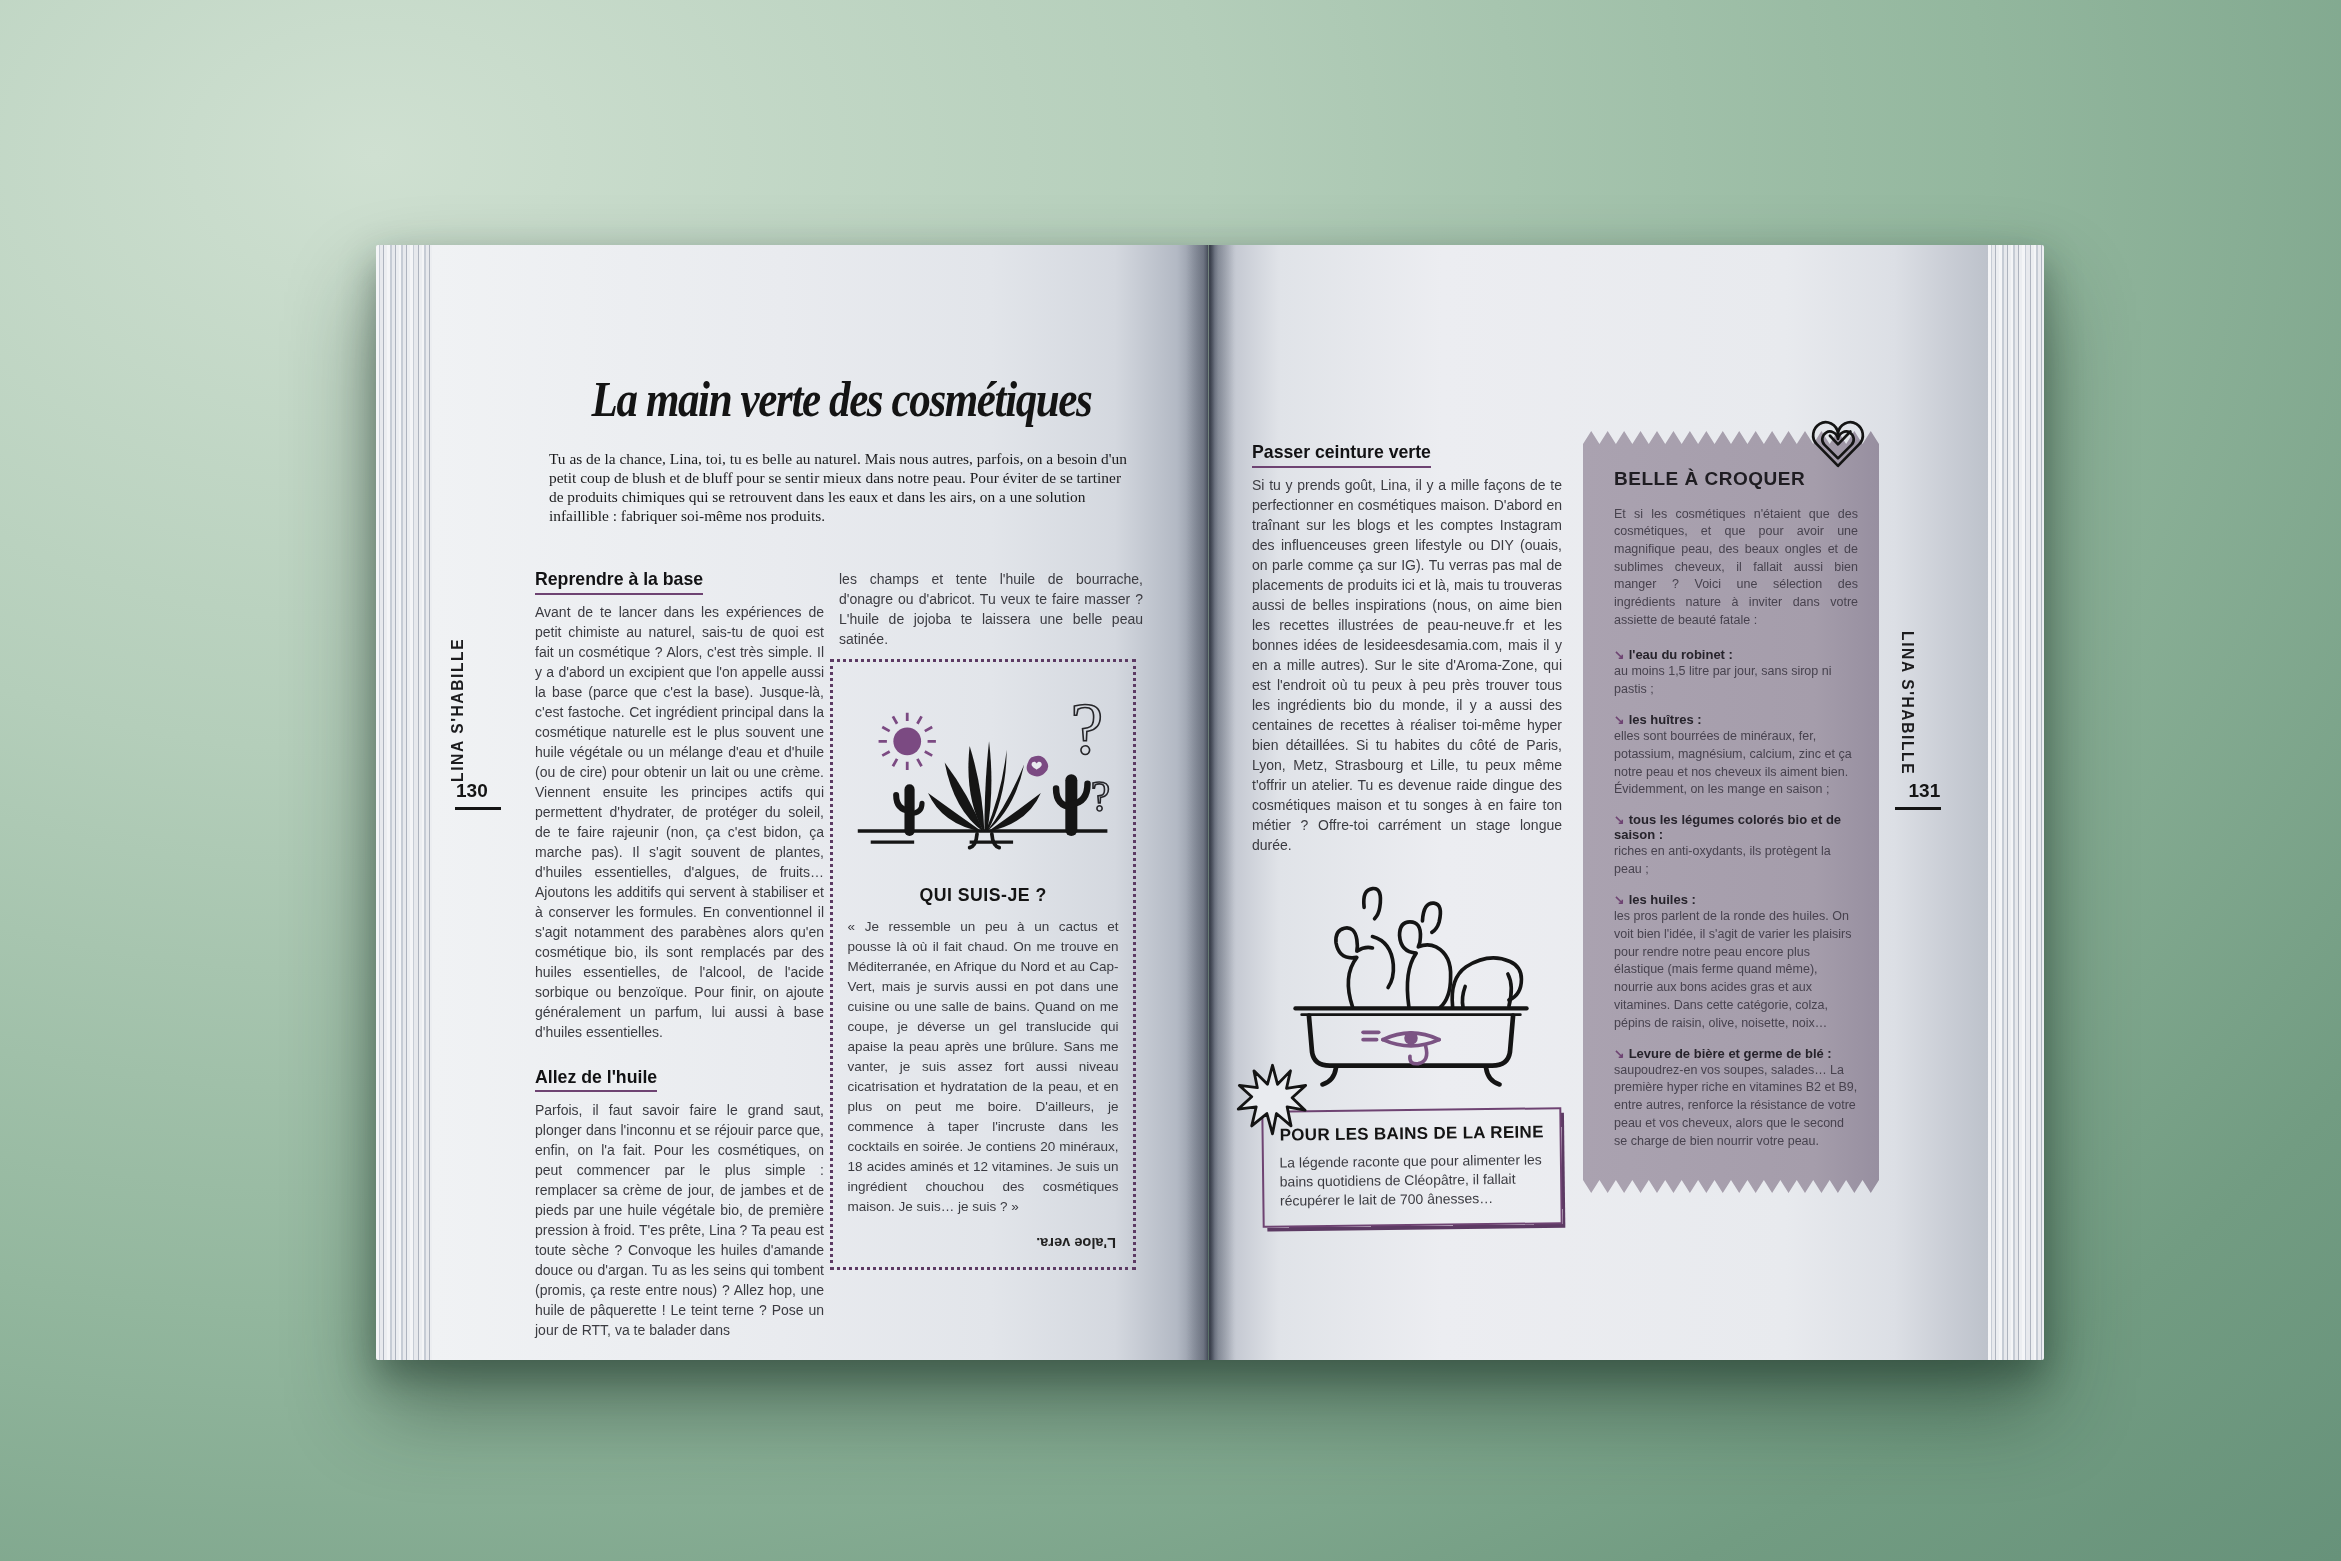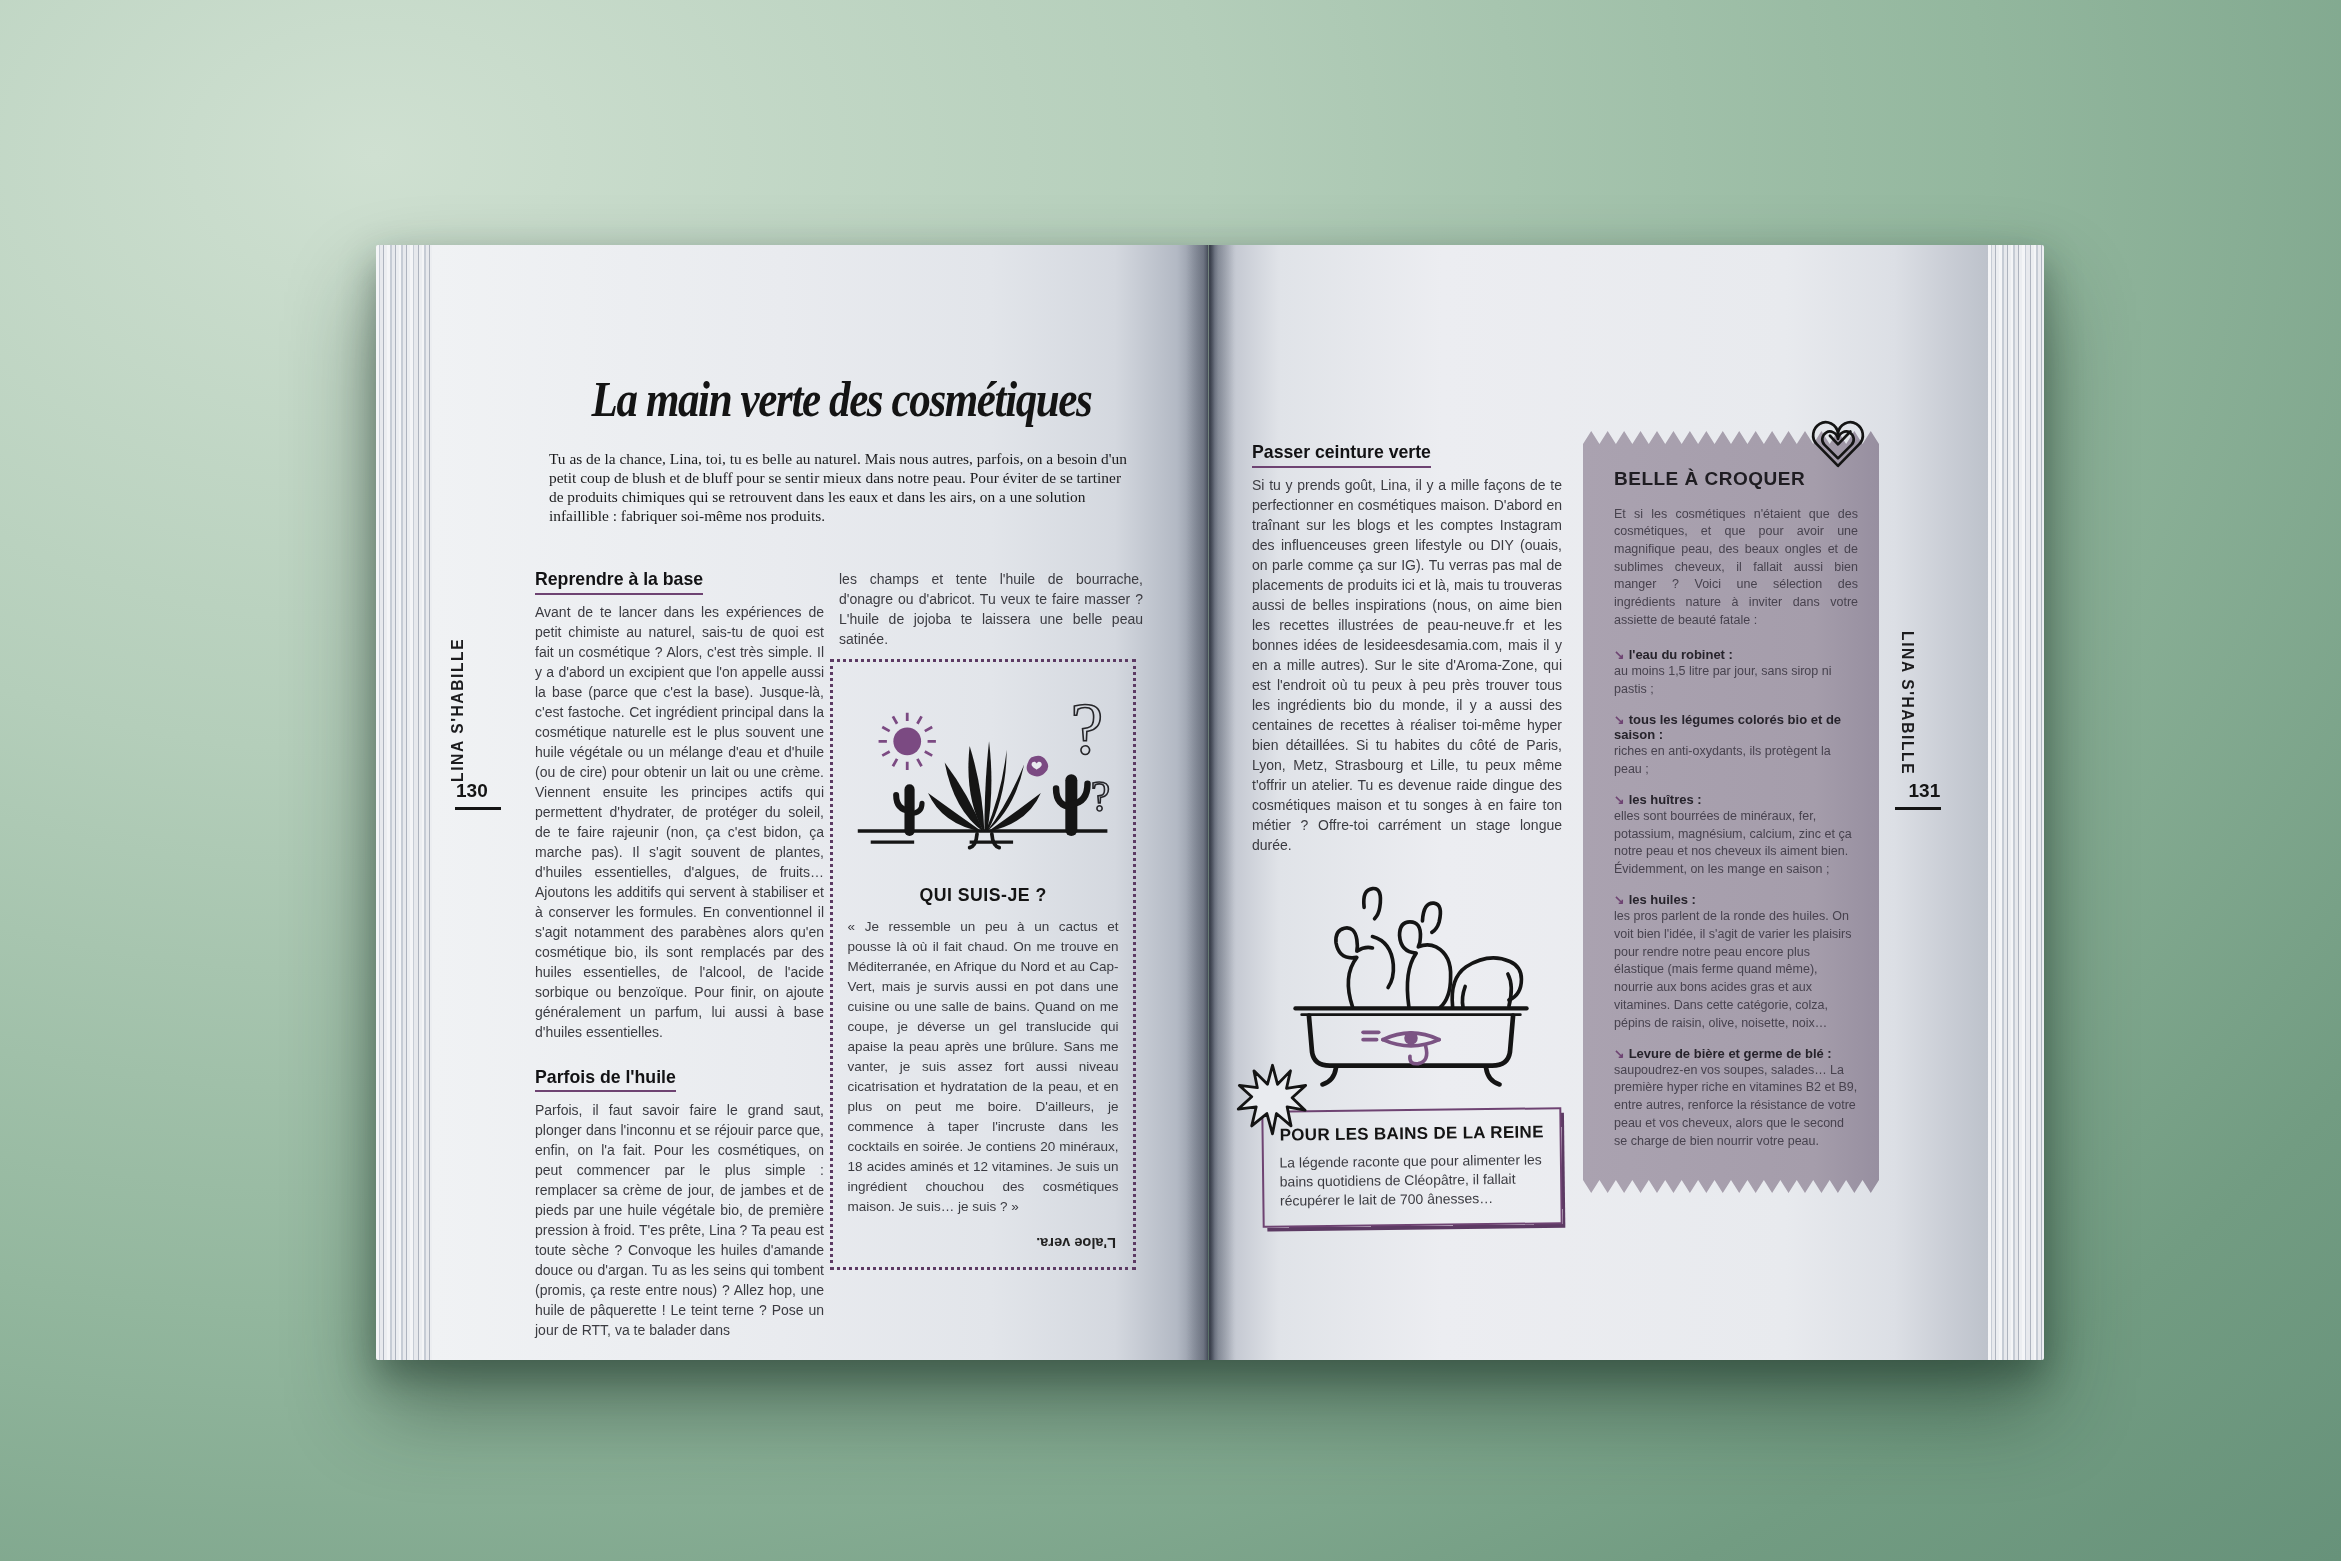--- a/index.html
+++ b/index.html
@@ -72,21 +72,21 @@
     </div>
 
     <div class="abs title" style="left:156px;top:125px;width:619px;">La main verte des cosmétiques</div>
     <div class="abs intro" style="left:173px;top:204px;width:588px;">Tu as de la chance, Lina, toi, tu es belle au naturel. Mais nous autres, parfois, on a besoin d'un petit coup de blush et de bluff pour se sentir mieux dans notre peau. Pour éviter de se tartiner de produits chimiques qui se retrouvent dans les eaux et dans les airs, on a une solution infaillible : fabriquer soi-même nos produits.</div>
 
     <div class="abs body" style="left:159px;top:324px;width:289px;">
       <div class="h2">
         <span>Reprendre à la base</span></div>
       <p>Avant de te lancer dans les expériences de petit chimiste au naturel, sais-tu de quoi est fait un cosmétique ? Alors, c'est très simple. Il y a d'abord un excipient que l'on appelle aussi la base (parce que c'est la base). Jusque-là, c'est fastoche. Cet ingrédient principal dans la cosmétique naturelle est le plus souvent une huile végétale ou un mélange d'eau et d'huile (ou de cire) pour obtenir un lait ou une crème. Viennent ensuite les principes actifs qui permettent d'hydrater, de protéger du soleil, de te faire rajeunir (non, ça c'est bidon, ça marche pas). Il s'agit souvent de plantes, d'huiles essentielles, d'algues, de fruits… Ajoutons les additifs qui servent à stabiliser et à conserver les formules. En conventionnel il s'agit notamment des parabènes alors qu'en cosmétique bio, ils sont remplacés par des huiles essentielles, de l'alcool, de l'acide sorbique ou benzoïque. Pour finir, on ajoute généralement un parfum, lui aussi à base d'huiles essentielles.</p>
       <div class="h2" style="margin-top:25px;">
-        <span>Parfois de l'huile</span></div>
+        <span>Allez de l'huile</span></div>
       <p>Parfois, il faut savoir faire le grand saut, plonger dans l'inconnu et se réjouir parce que, enfin, on l'a fait. Pour les cosmétiques, on peut commencer par le plus simple : remplacer sa crème de jour, de jambes et de pieds par une huile végétale bio, de première pression à froid. T'es prête, Lina ? Ta peau est toute sèche ? Convoque les huiles d'amande douce ou d'argan. Tu as les seins qui tombent (promis, ça reste entre nous) ? Allez hop, une huile de pâquerette ! Le teint terne ? Pose un jour de RTT, va te balader dans</p>
     </div>
 
     <div class="abs body" style="left:463px;top:324px;width:304px;">les champs et tente l'huile de bourrache, d'onagre ou d'abricot. Tu veux te faire masser ? L'huile de jojoba te laissera une belle peau satinée.</div>
 
     <div class="abs quibox" style="left:454px;top:414px;width:271px;">
       <svg viewBox="0 0 560 450" style="width:100%;height:208px;display:block;">
 
         <g fill="none" stroke="#7b4a82" stroke-width="6" stroke-linecap="butt">
           <circle cx="115" cy="150" r="30" fill="#7b4a82" stroke="none"></circle>
@@ -192,26 +192,26 @@
 
     <div class="abs panel" id="sidebar-panel" style="left: 1207px; top: 186px; width: 244px; min-height: 704px; clip-path: polygon(0% 1.7%, 2.78% 0%, 5.56% 1.7%, 8.33% 0%, 11.11% 1.7%, 13.89% 0%, 16.67% 1.7%, 19.44% 0%, 22.22% 1.7%, 25% 0%, 27.78% 1.7%, 30.56% 0%, 33.33% 1.7%, 36.11% 0%, 38.89% 1.7%, 41.67% 0%, 44.44% 1.7%, 47.22% 0%, 50% 1.7%, 52.78% 0%, 55.56% 1.7%, 58.33% 0%, 61.11% 1.7%, 63.89% 0%, 66.67% 1.7%, 69.44% 0%, 72.22% 1.7%, 75% 0%, 77.78% 1.7%, 80.56% 0%, 83.33% 1.7%, 86.11% 0%, 88.89% 1.7%, 91.67% 0%, 94.44% 1.7%, 97.22% 0%, 100% 1.7%, 100% 98.3%, 97.22% 100%, 94.44% 98.3%, 91.67% 100%, 88.89% 98.3%, 86.11% 100%, 83.33% 98.3%, 80.56% 100%, 77.78% 98.3%, 75% 100%, 72.22% 98.3%, 69.44% 100%, 66.67% 98.3%, 63.89% 100%, 61.11% 98.3%, 58.33% 100%, 55.56% 98.3%, 52.78% 100%, 50% 98.3%, 47.22% 100%, 44.44% 98.3%, 41.67% 100%, 38.89% 98.3%, 36.11% 100%, 33.33% 98.3%, 30.56% 100%, 27.78% 98.3%, 25% 100%, 22.22% 98.3%, 19.44% 100%, 16.67% 98.3%, 13.89% 100%, 11.11% 98.3%, 8.33% 100%, 5.56% 98.3%, 2.78% 100%, 0% 98.3%);">
       <div class="ph">BELLE À CROQUER</div>
       <div class="pintro">Et si les cosmétiques n'étaient que des cosmétiques, et que pour avoir une magnifique peau, des beaux ongles et de sublimes cheveux, il fallait aussi bien manger ? Voici une sélection des ingrédients nature à inviter dans votre assiette de beauté fatale :</div>
 
       <div class="pitem">
         <span class="arr">↘</span><span class="ptitle">l'eau du robinet :</span>
         <div class="pdesc">au moins 1,5 litre par jour, sans sirop ni pastis ;</div>
       </div>
       <div class="pitem">
+        <span class="arr">↘</span><span class="ptitle">les huîtres :</span>
+        <div class="pdesc">elles sont bourrées de minéraux, fer, potassium, magnésium, calcium, zinc et ça notre peau et nos cheveux ils aiment bien. Évidemment, on les mange en saison ;</div>
+      </div>
+      <div class="pitem">
         <span class="arr">↘</span><span class="ptitle">tous les légumes colorés bio et de saison :</span>
         <div class="pdesc">riches en anti-oxydants, ils protègent la peau ;</div>
-      </div>
-      <div class="pitem">
-        <span class="arr">↘</span><span class="ptitle">les huîtres :</span>
-        <div class="pdesc">elles sont bourrées de minéraux, fer, potassium, magnésium, calcium, zinc et ça notre peau et nos cheveux ils aiment bien. Évidemment, on les mange en saison ;</div>
       </div>
       <div class="pitem">
         <span class="arr">↘</span><span class="ptitle">les huiles :</span>
         <div class="pdesc">les pros parlent de la ronde des huiles. On voit bien l'idée, il s'agit de varier les plaisirs pour rendre notre peau encore plus élastique (mais ferme quand même), nourrie aux bons acides gras et aux vitamines. Dans cette catégorie, colza, pépins de raisin, olive, noisette, noix…</div>
       </div>
       <div class="pitem">
         <span class="arr">↘</span><span class="ptitle">Levure de bière et germe de blé :</span>
         <div class="pdesc">saupoudrez-en vos soupes, salades… La première hyper riche en vitamines B2 et B9, entre autres, renforce la résistance de votre peau et vos cheveux, alors que le second se charge de bien nourrir votre peau.</div>
       </div>
     </div>

